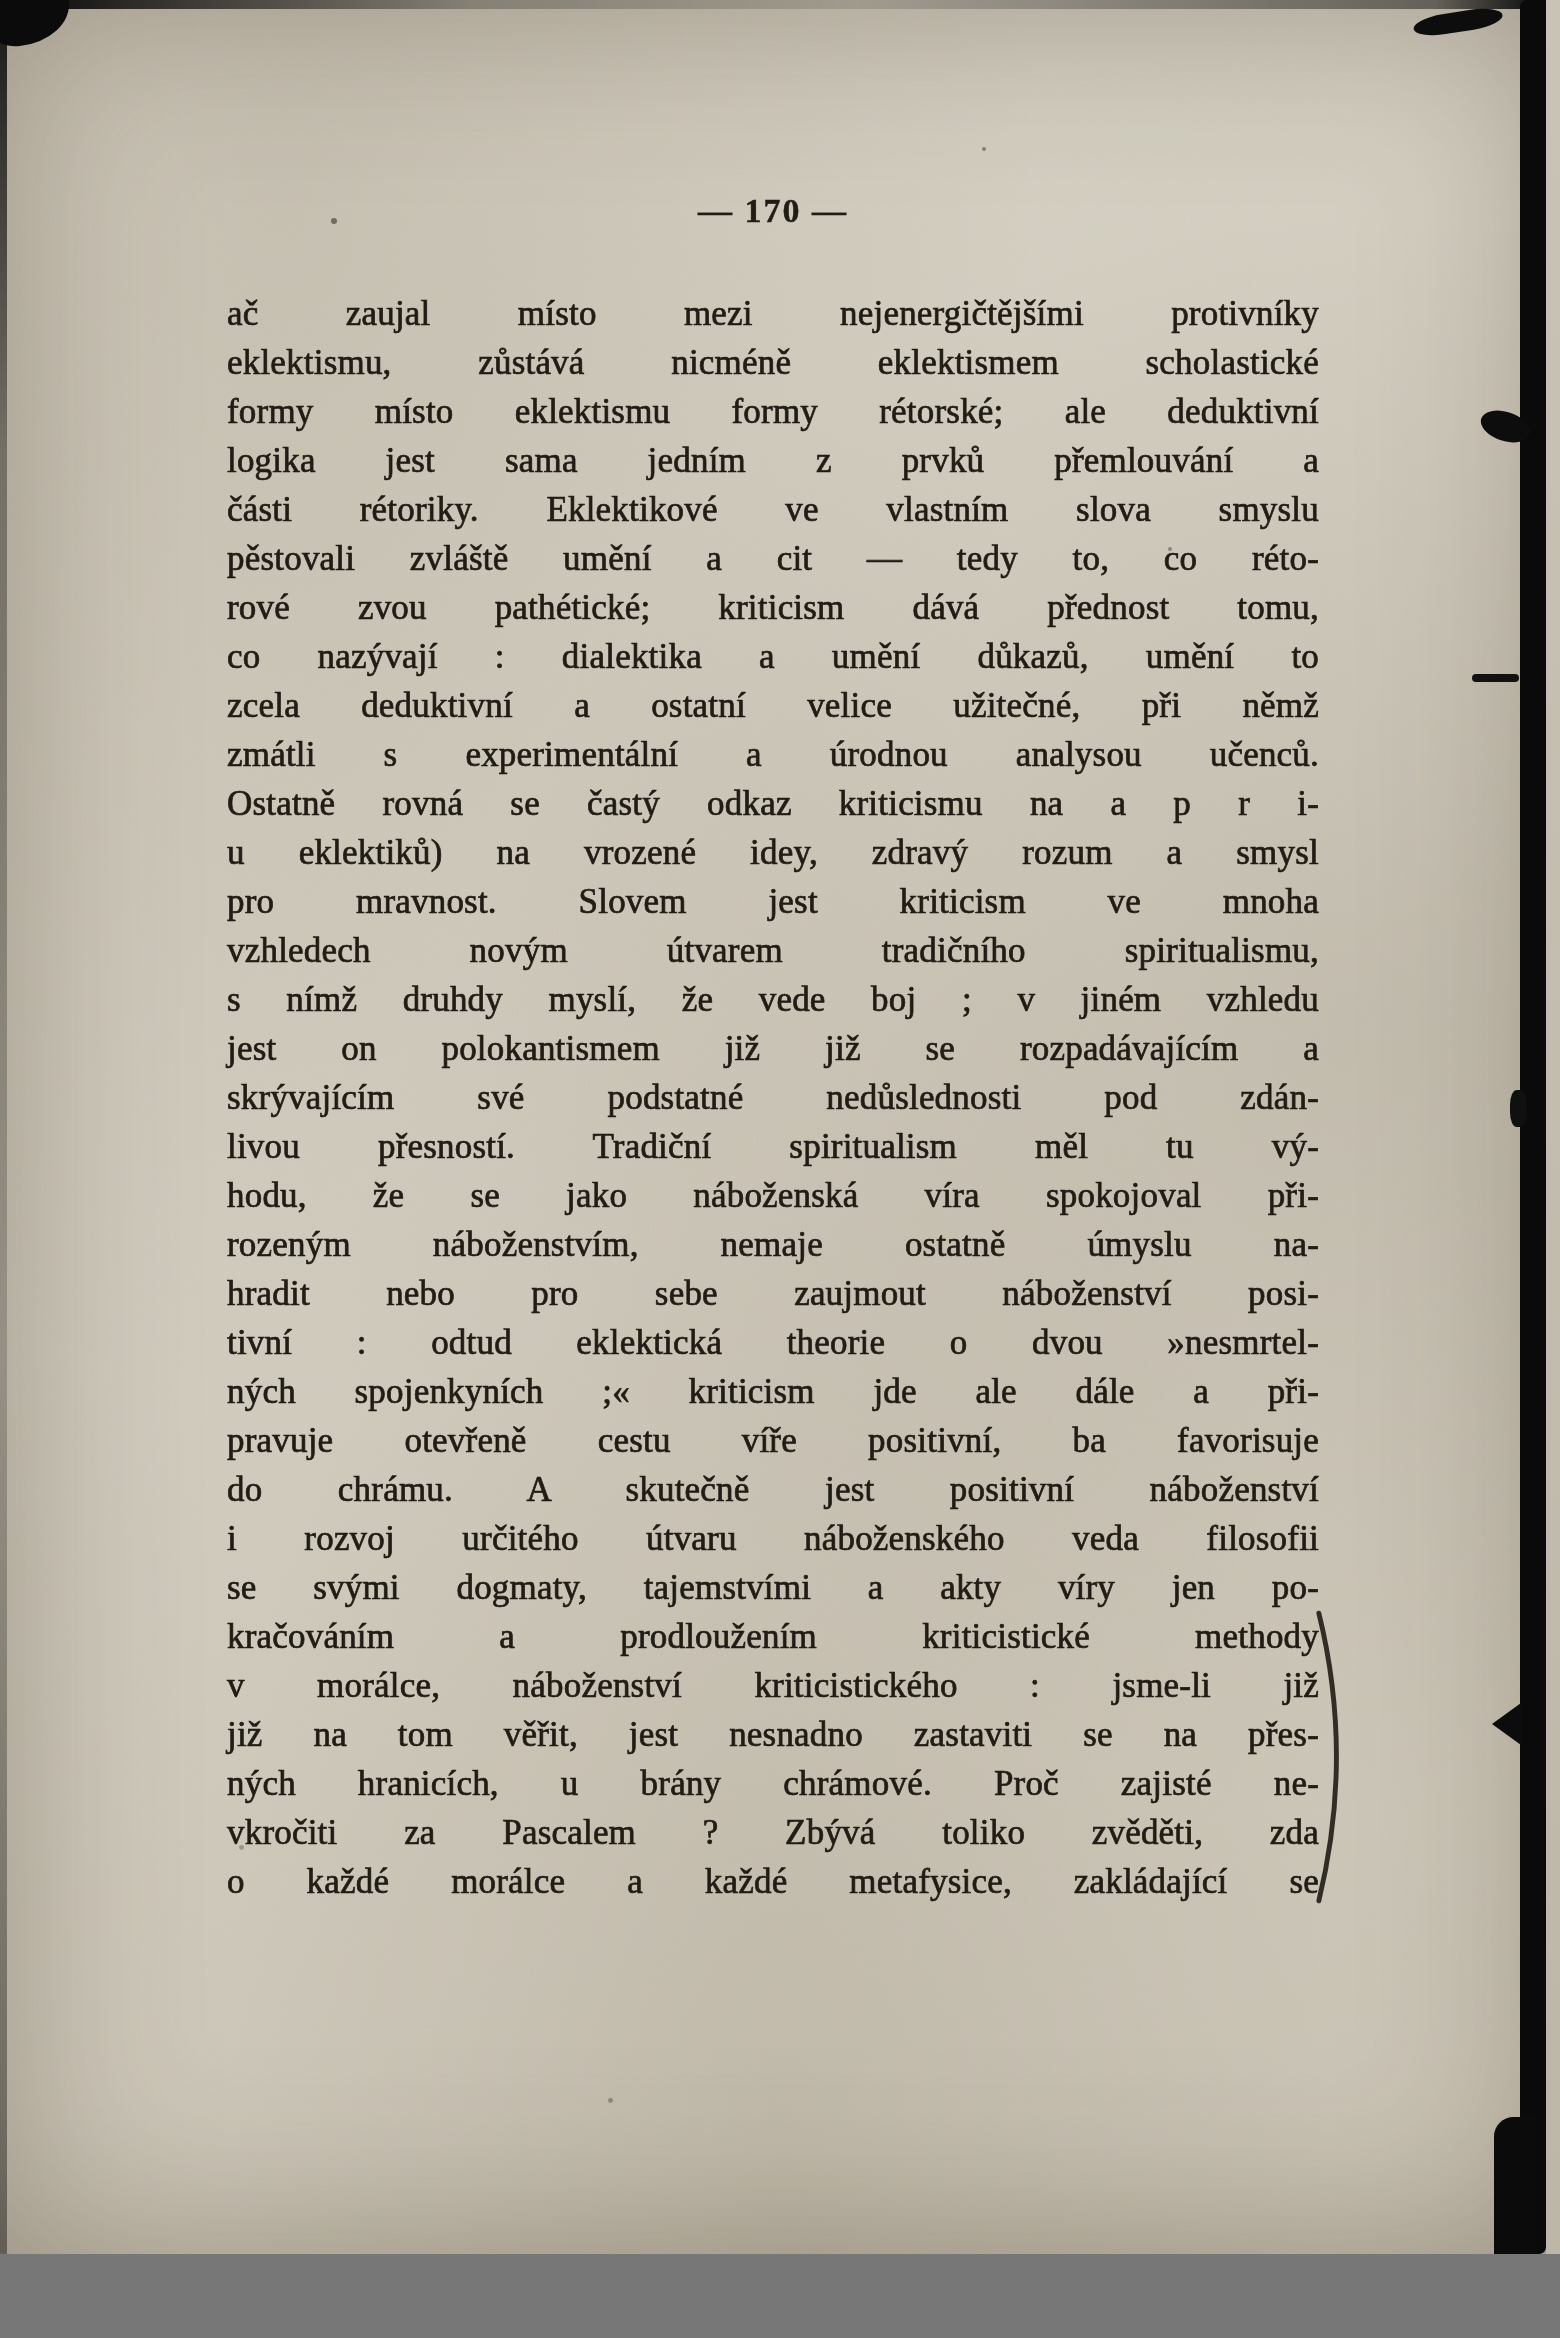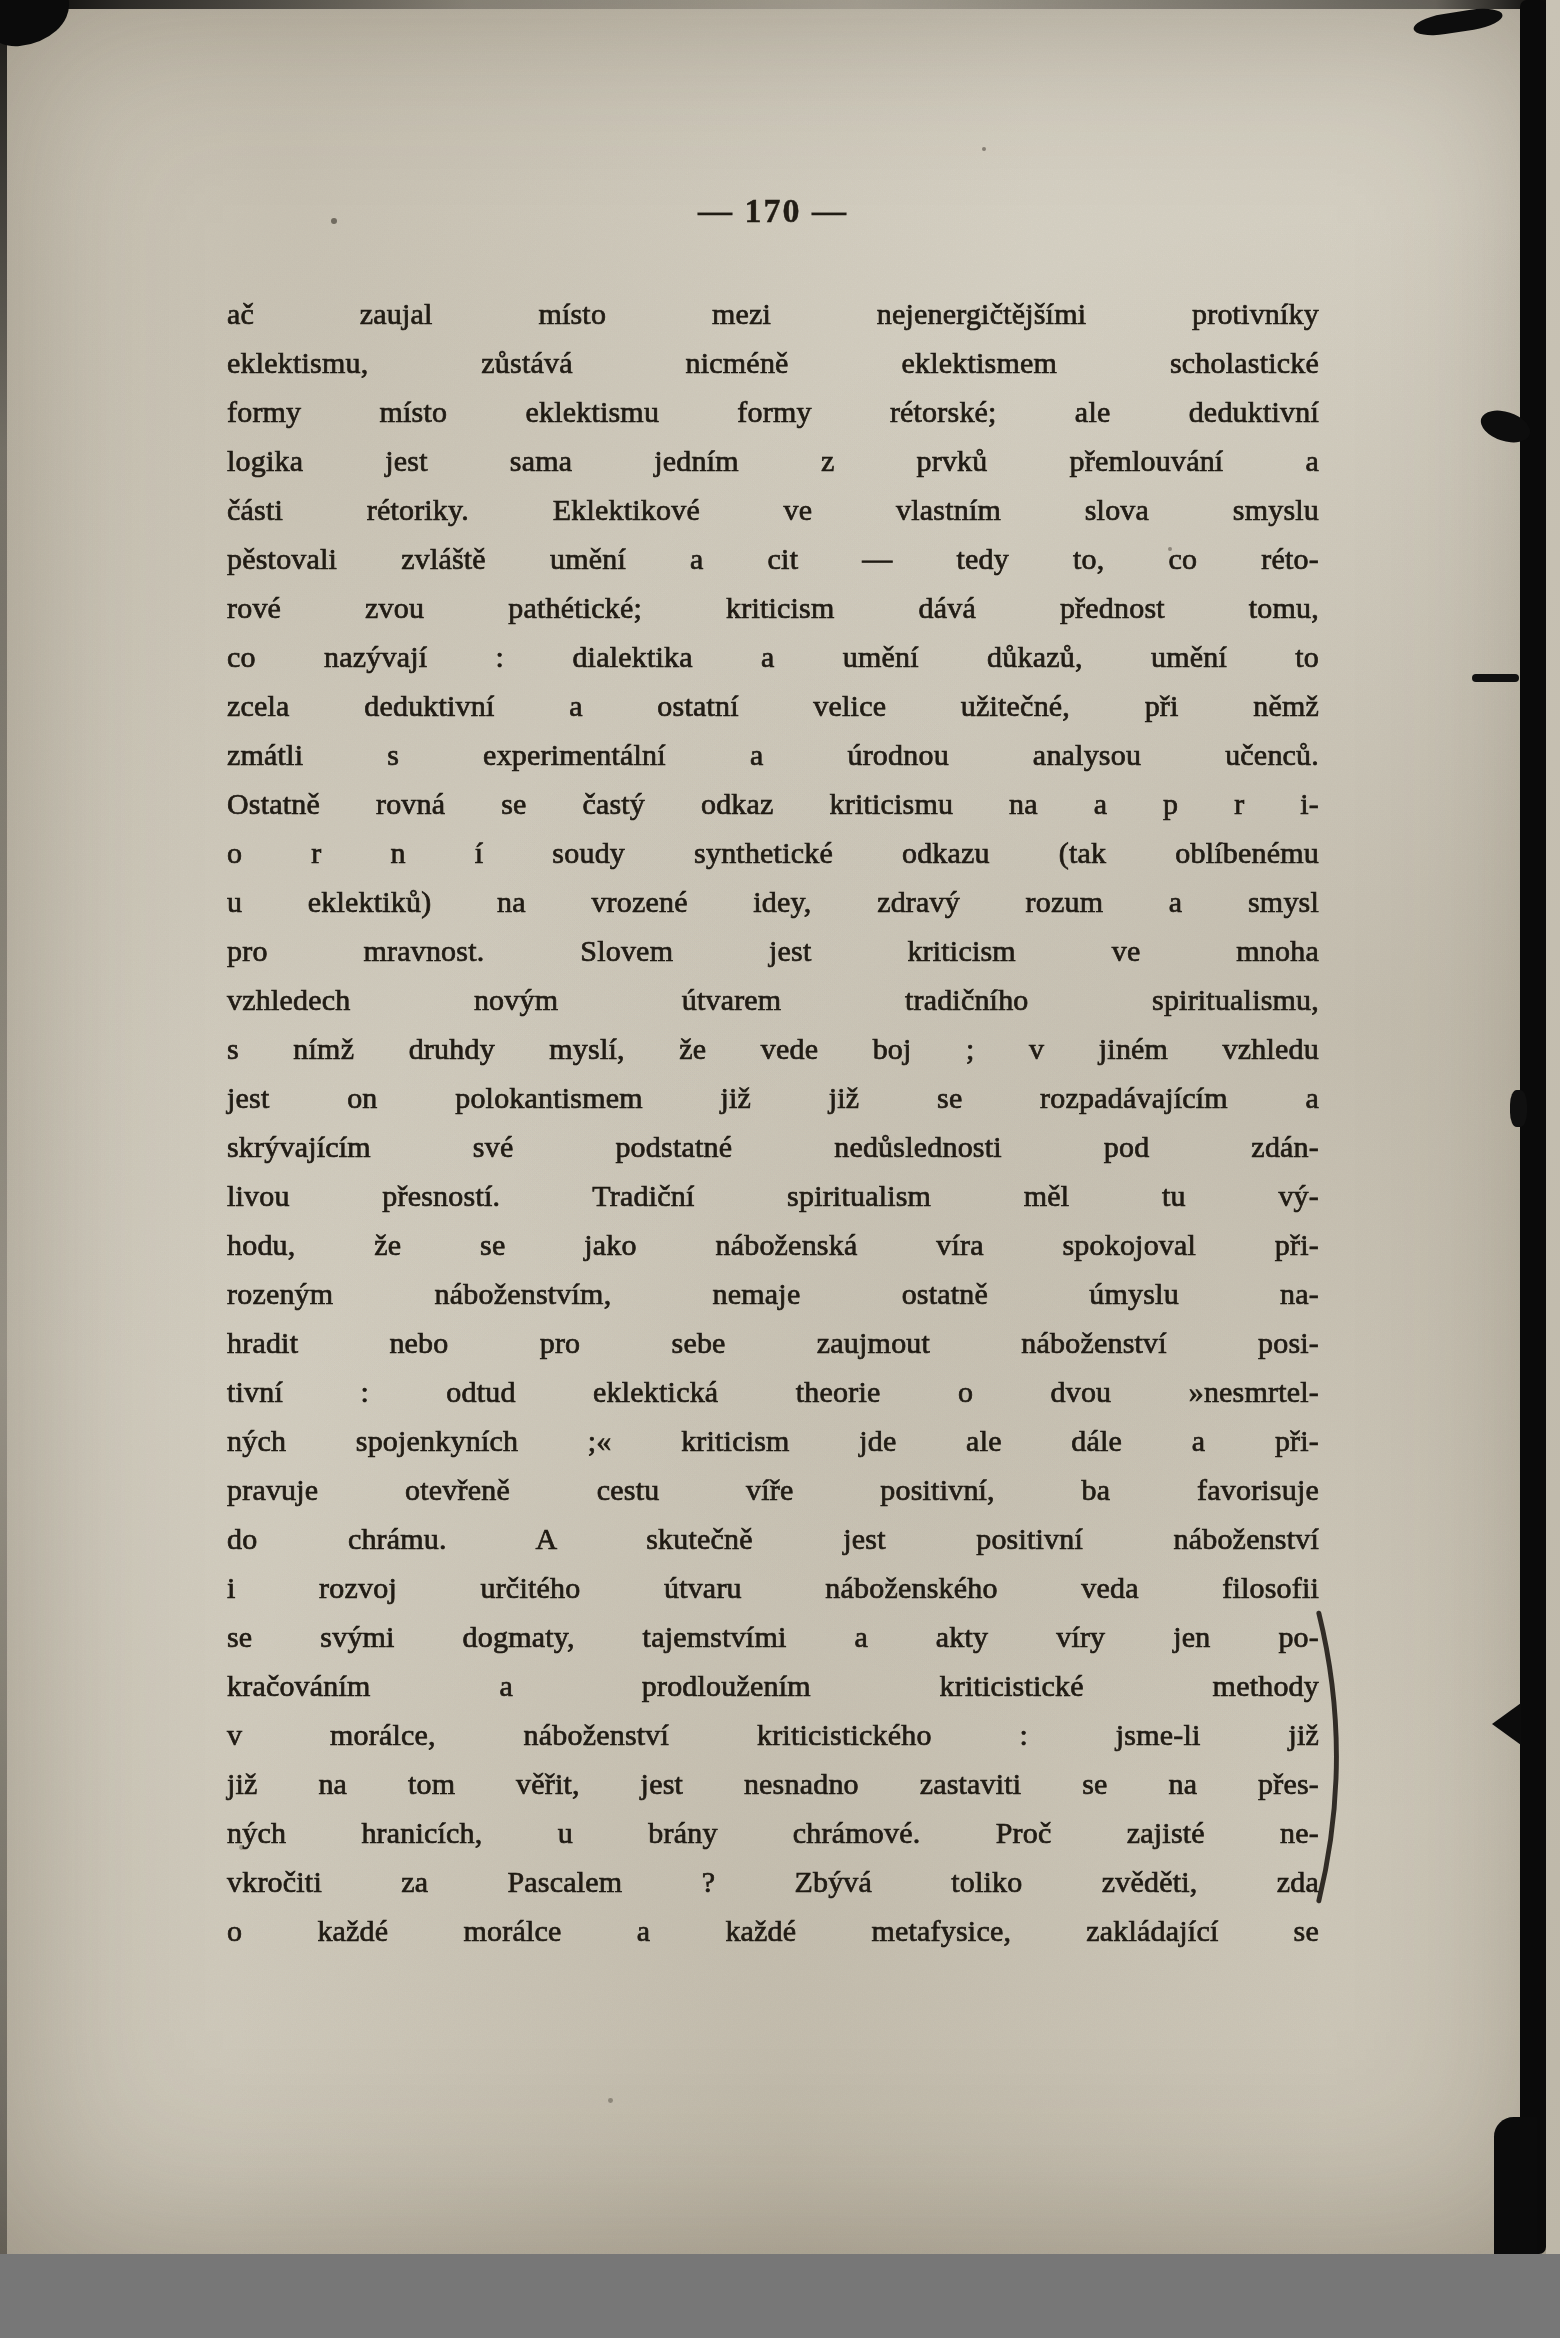--- a/index.html
+++ b/index.html
@@ -25,21 +25,21 @@
     text-align:center;
     font-size:34px;font-weight:700;color:var(--ink);
     letter-spacing:2px;
     -webkit-text-stroke:0.4px var(--ink);
   }
   .text-block{
     position:absolute;left:227px;top:289px;width:1092px;
     color:var(--ink);
   }
   .line{
-    font-size:30px;line-height:49px;font-weight:400;
+    font-size:35px;line-height:49px;font-weight:400;
     text-align:justify;text-align-last:justify;
     white-space:nowrap0; 
     -webkit-text-stroke:0.7px #1f1a13;
     letter-spacing:0.2px;
   }
   
   .art{position:absolute;pointer-events:none;}
   .edge-top{left:0;top:0;width:100%;height:8.8px;
     background:linear-gradient(to right,#000 0%,rgba(0,0,0,.75) 8%,rgba(0,0,0,.25) 30%,rgba(0,0,0,.12) 55%,rgba(0,0,0,.45) 92%,#000 100%);}
   .edge-left{left:0;top:0;width:6.9px;height:100%;
@@ -83,21 +83,20 @@
       <div class="line">eklektismu, zůstává nicméně eklektismem scholastické</div>
       <div class="line">formy místo eklektismu formy rétorské; ale deduktivní</div>
       <div class="line">logika jest sama jedním z prvků přemlouvání a</div>
       <div class="line">části rétoriky. Eklektikové ve vlastním slova smyslu</div>
       <div class="line">pěstovali zvláště umění a cit — tedy to, co réto-</div>
       <div class="line">rové zvou pathétické; kriticism dává přednost tomu,</div>
       <div class="line">co nazývají : dialektika a umění důkazů, umění to</div>
       <div class="line">zcela deduktivní a ostatní velice užitečné, při němž</div>
       <div class="line">zmátli s experimentální a úrodnou analysou učenců.</div>
       <div class="line">Ostatně rovná se častý odkaz kriticismu na a p r i-</div>
-      <div class="line">o r n í soudy synthetické odkazu (tak oblíbenému</div>
       <div class="line">u eklektiků) na vrozené idey, zdravý rozum a smysl</div>
       <div class="line">pro mravnost. Slovem jest kriticism ve mnoha</div>
       <div class="line">vzhledech novým útvarem tradičního spiritualismu,</div>
       <div class="line">s nímž druhdy myslí, že vede boj ; v jiném vzhledu</div>
       <div class="line">jest on polokantismem již již se rozpadávajícím a</div>
       <div class="line">skrývajícím své podstatné nedůslednosti pod zdán-</div>
       <div class="line">livou přesností. Tradiční spiritualism měl tu vý-</div>
       <div class="line">hodu, že se jako náboženská víra spokojoval při-</div>
       <div class="line">rozeným náboženstvím, nemaje ostatně úmyslu na-</div>
       <div class="line">hradit nebo pro sebe zaujmout náboženství posi-</div>

